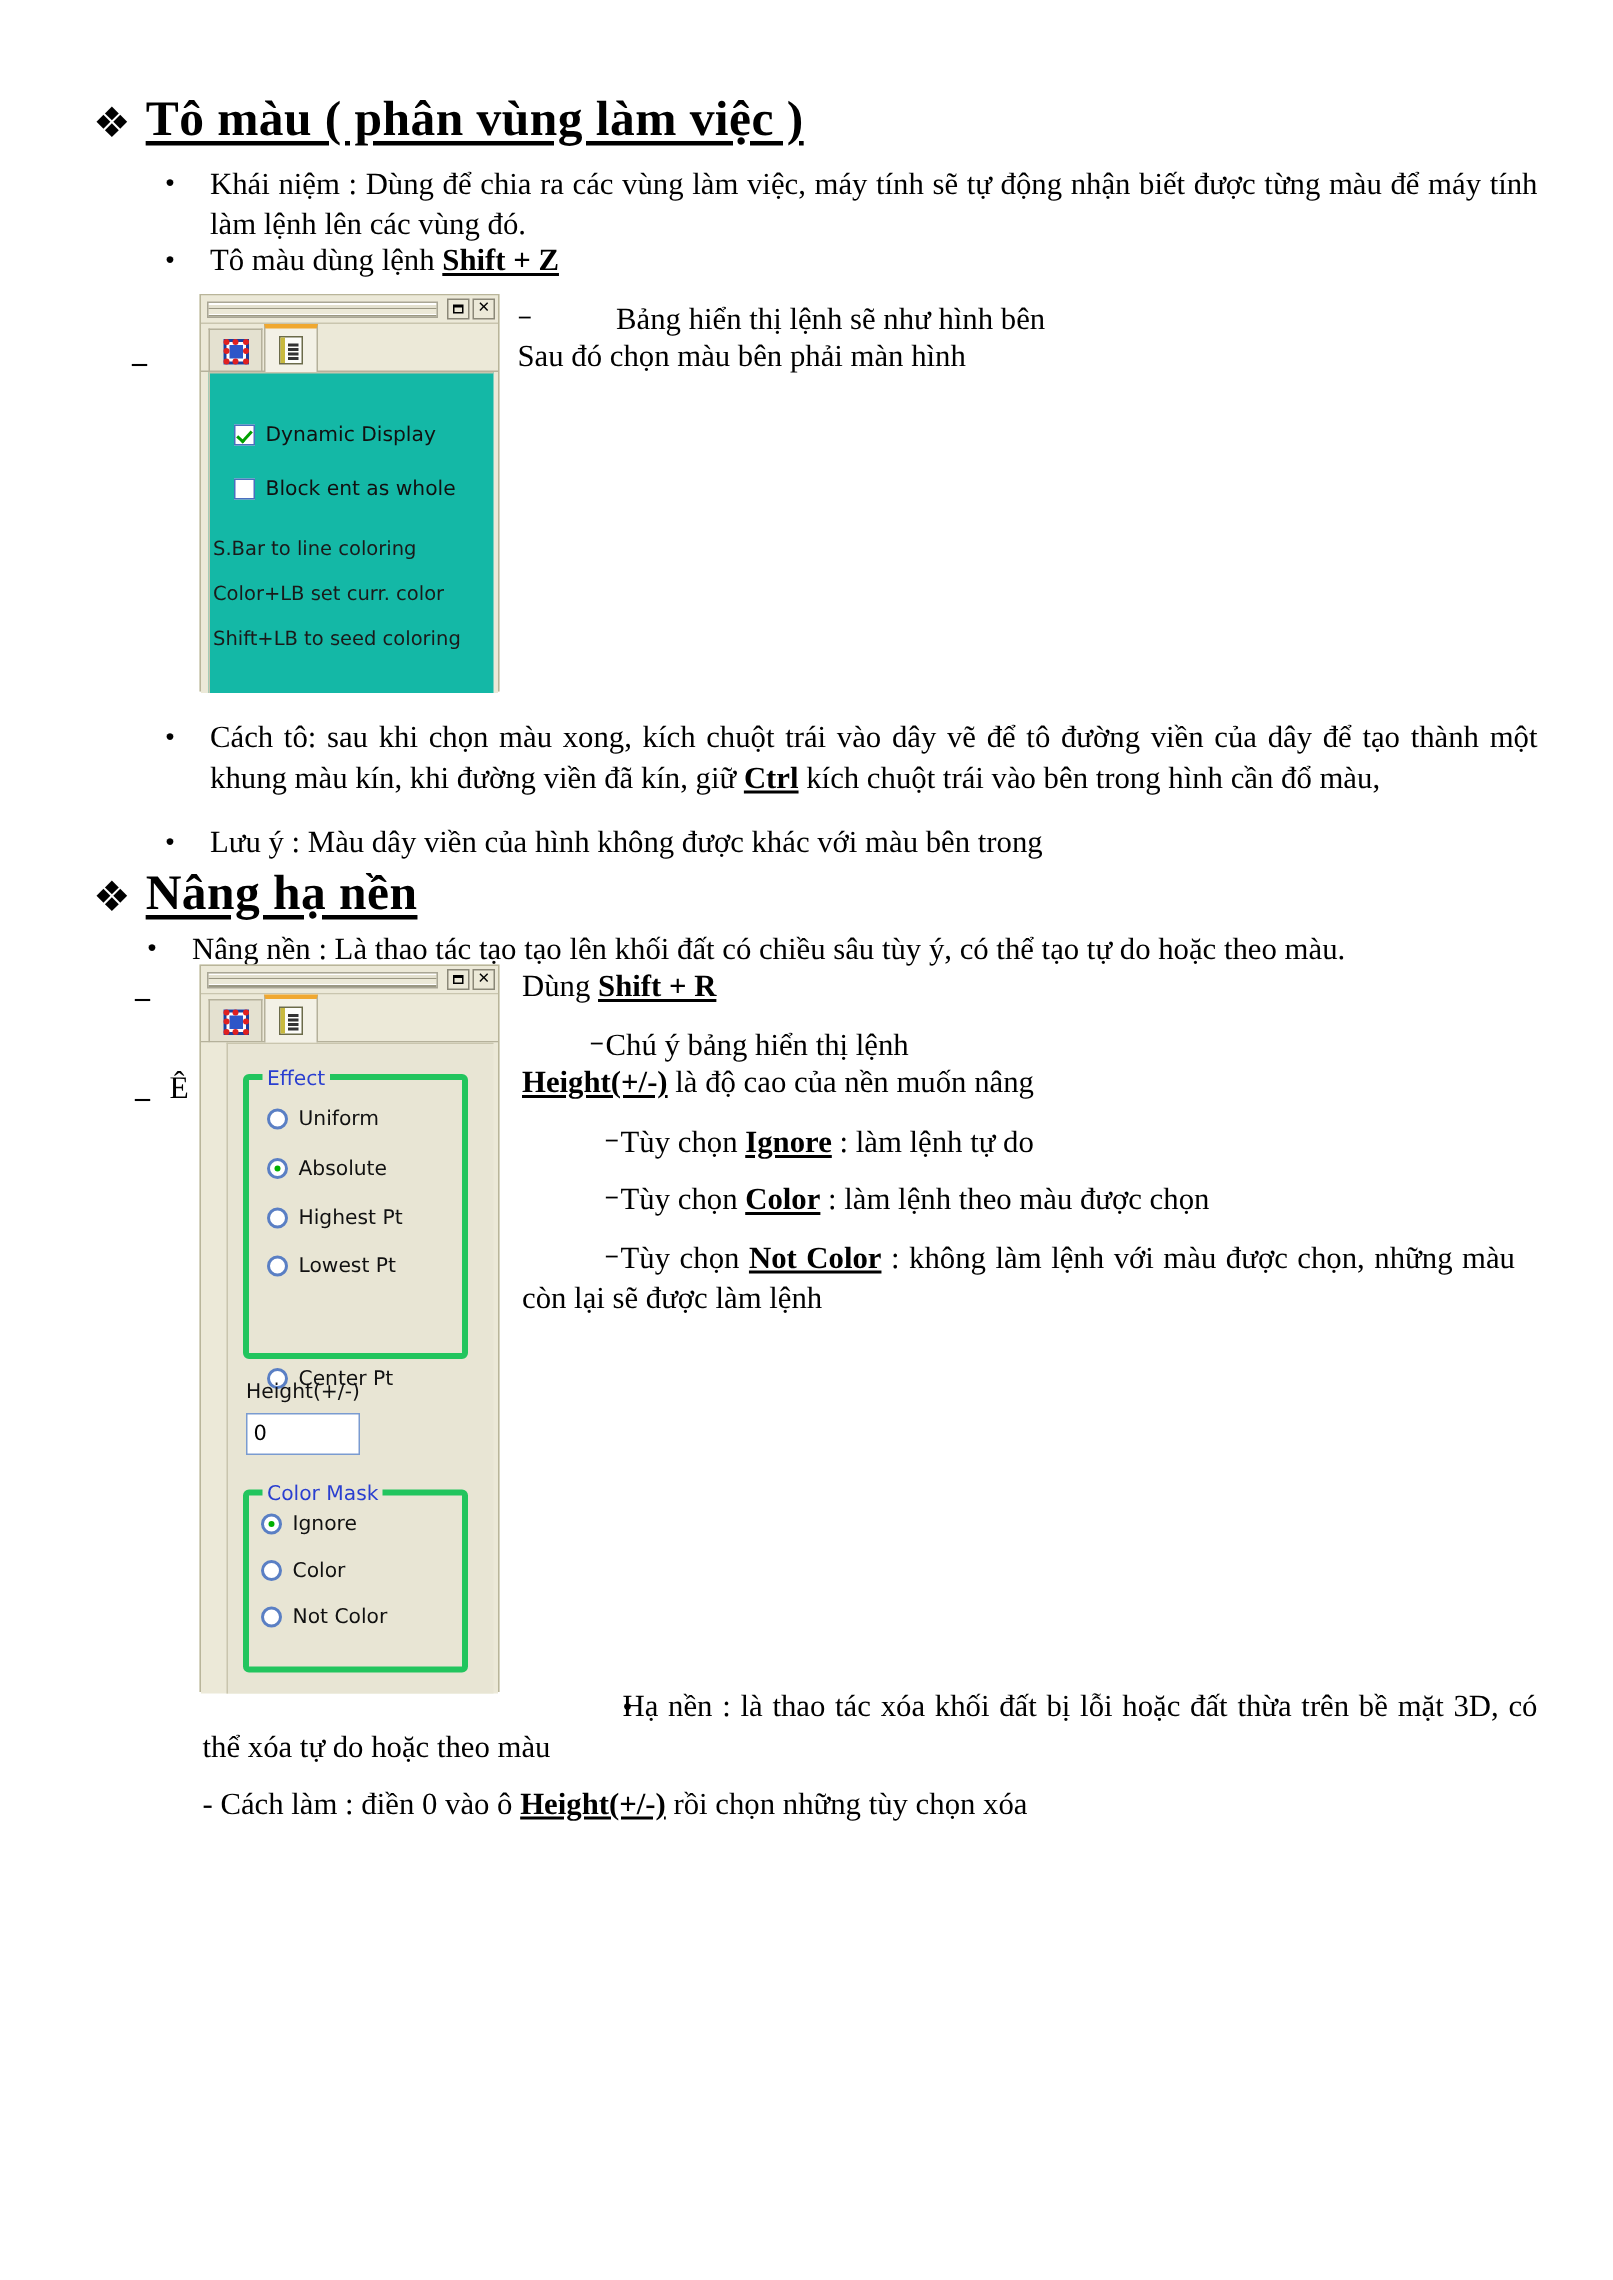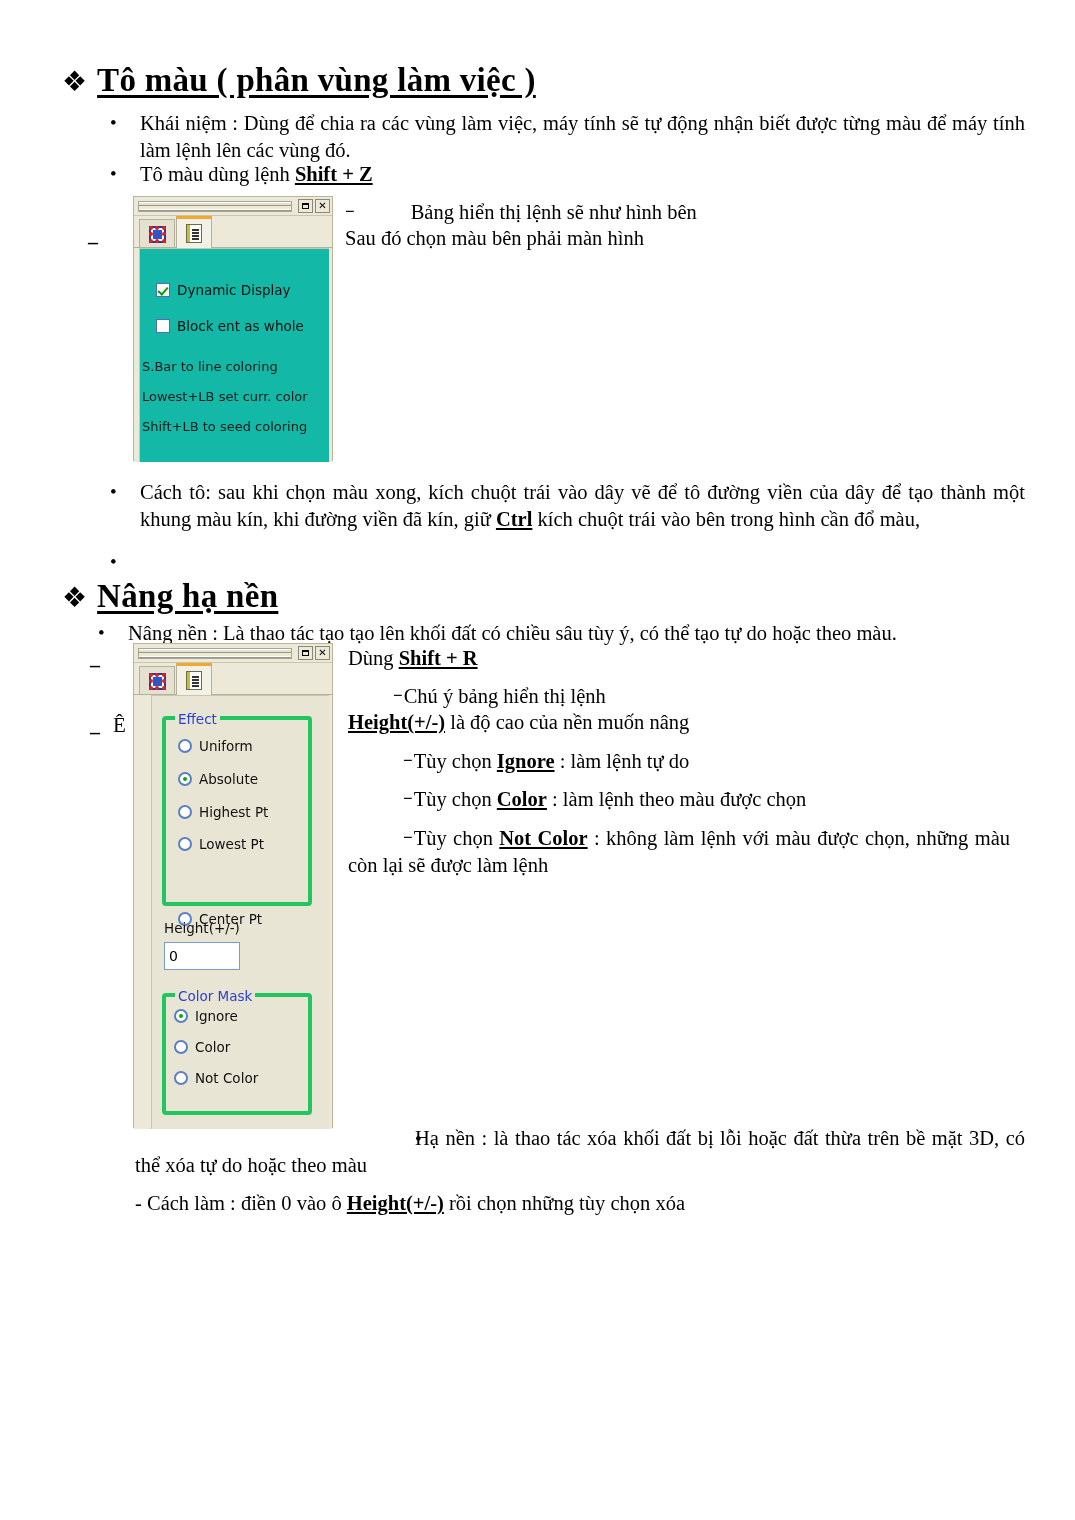--- a/index.html
+++ b/index.html
@@ -396,40 +396,41 @@
       <div class="dlg-inner-panel" style="margin-left:5px; margin-right:3px; background:#14b8a6;padding-left:12px;">
         <div class="chk-row" style="position:absolute; left:16px; top:33px;">
           <span class="checkbox checked"></span>
           <span>Dynamic Display</span>
         </div>
         <div class="chk-row" style="position:absolute; left:16px; top:69px;">
           <span class="checkbox"></span>
           <span>Block ent as whole</span>
         </div>
         <div class="hint-line" style="position:absolute; left:2px; top:110px;">S.Bar to line coloring</div>
-        <div class="hint-line" style="position:absolute; left:2px; top:140px;">Lowest+LB set curr. color</div>
+        <div class="hint-line" style="position:absolute; left:2px; top:140px;">Color+LB set curr. color</div>
         <div class="hint-line" style="position:absolute; left:2px; top:170px;">Shift+LB to seed coloring</div>
       </div>
     </div>
   </div>
 
   <div class="para" style="left:345px; top:198px; width:400px;">
     <span class="lead-dash">−</span><span style="margin-left:55px;text-align:right;">Bảng hiển thị lệnh sẽ như hình bên</span>
   </div>
   <div class="para" style="left:345px; top:225px; width:400px;">Sau đó chọn màu bên phải màn hình</div>
 
   <div class="bullet-item" style="left:110px; top:479px; width:915px;">
     <span class="dot">•</span>
     <span class="btext">
       <span>Cách tô: sau khi chọn màu xong, kích chuột trái vào dây vẽ để tô đường viền của dây để tạo thành một khung màu kín, khi đường viền đã kín, giữ </span><span class="bu">Ctrl</span><span> kích chuột trái vào bên trong hình cần đổ màu,</span>
     </span>
   </div>
 
   <div class="bullet-item" style="left:110px; top:549px; width:915px;">
     <span class="dot">•</span>
+    <span class="btext">Lưu ý : Màu dây viền của hình không được khác với màu bên trong</span>
   </div>
 
   <div class="heading" style="left:62px; top:578px;">
     <span class="bullet-diamond">❖</span>
     <span class="heading-text">Nâng hạ nền</span>
   </div>
 
   <div class="bullet-item" style="left:98px; top:620px; width:930px;">
     <span class="dot">•</span>
     <span class="btext">Nâng nền : Là thao tác tạo tạo lên khối đất có chiều sâu tùy ý, có thể tạo tự do hoặc theo màu.</span>

